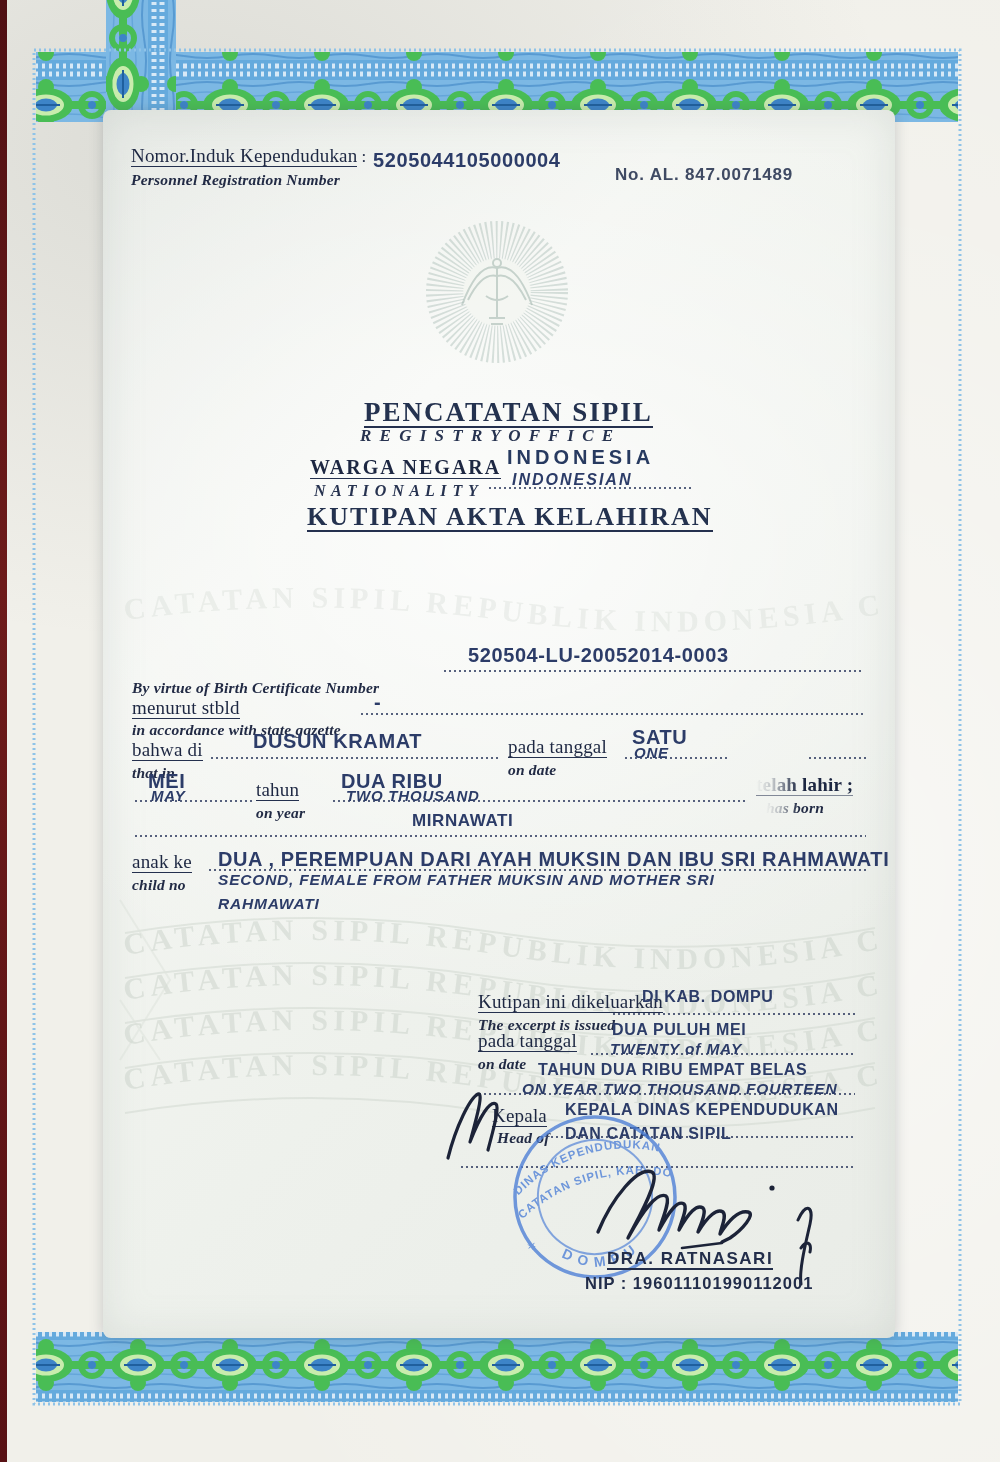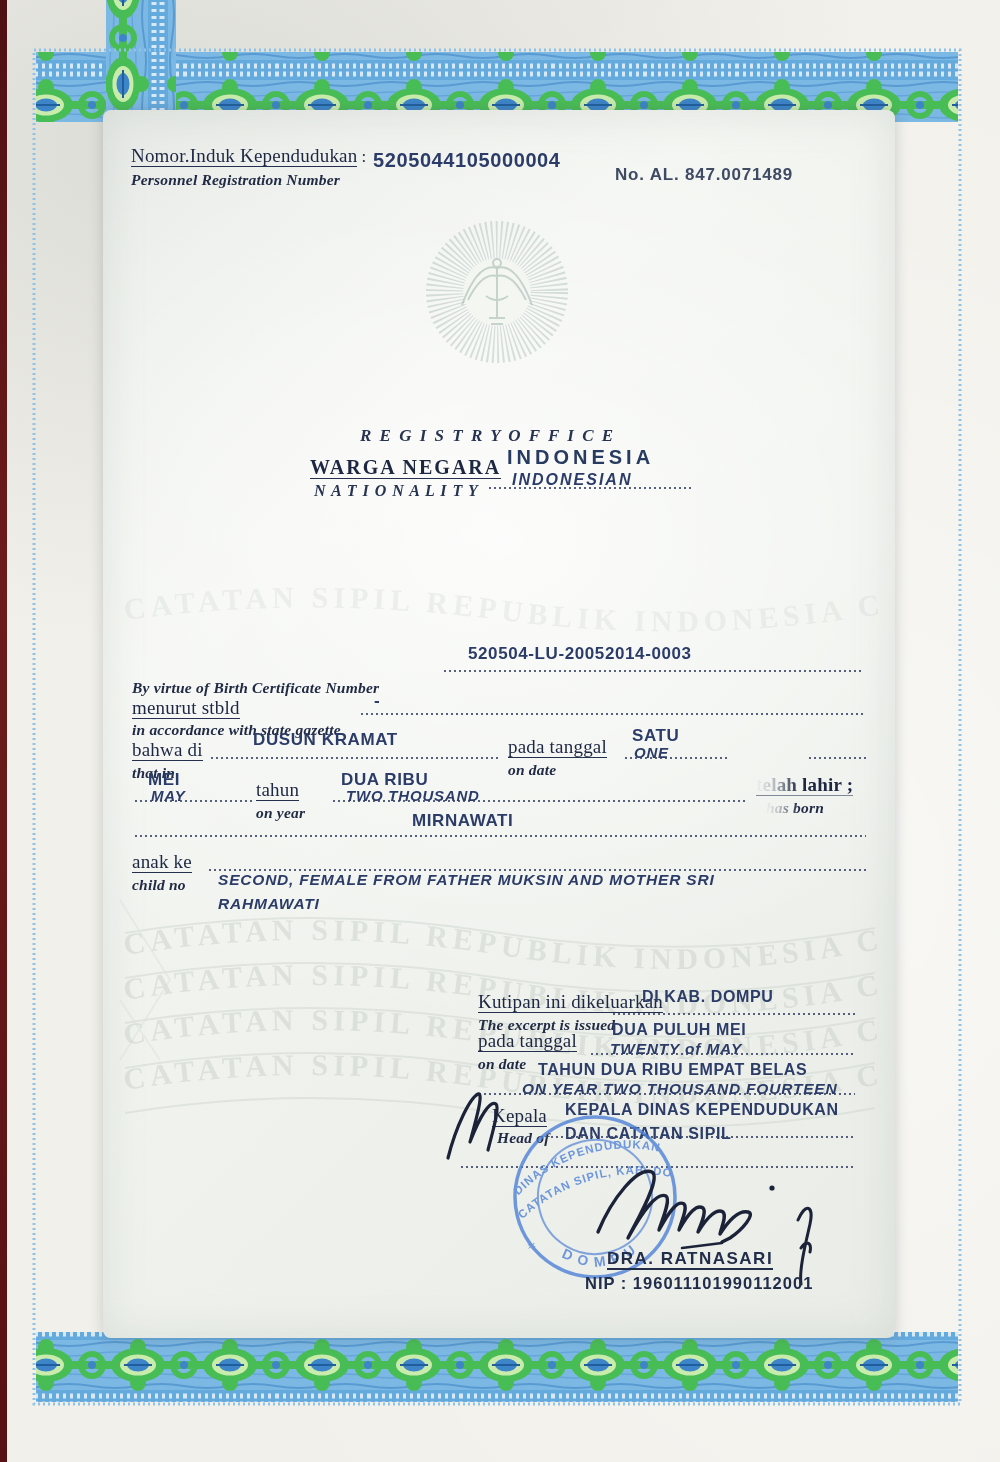--- a/index.html
+++ b/index.html
@@ -14,21 +14,21 @@
   .panel{position:absolute;left:103px;top:110px;width:792px;height:1228px;border-radius:8px;
     background:
       radial-gradient(900px 700px at 50% 35%, rgba(255,255,255,.75), rgba(0,0,0,0) 70%),
       linear-gradient(135deg,#e7eae6 0%,#f3f5f1 30%,#eef1ec 60%,#e9ece7 100%);
     box-shadow:0 0 14px rgba(70,80,90,.25), inset 0 0 40px rgba(160,170,165,.25);}
   .wm-svg{position:absolute;left:0;top:0;pointer-events:none;}
   .abs{position:absolute;}
   .lbl{font-family:"Liberation Serif",serif;font-size:19px;color:#1d2742;letter-spacing:.2px;white-space:nowrap;}
   .u{border-bottom:1.7px solid #24304e;padding-bottom:0px;display:inline-block;line-height:1.05;}
   .en{font-family:"Liberation Serif",serif;font-style:italic;font-weight:700;font-size:15.5px;color:#222b45;white-space:nowrap;letter-spacing:.2px;}
-  .typed{font-family:"Liberation Sans",sans-serif;font-weight:700;font-size:17px;color:#2c3c68;letter-spacing:.6px;white-space:nowrap;}
+  .typed{font-family:"Liberation Sans",sans-serif;font-weight:700;font-size:20px;color:#2c3c68;letter-spacing:.6px;white-space:nowrap;}
   .typed-en{font-family:"Liberation Sans",sans-serif;font-weight:700;font-style:italic;font-size:15px;color:#2c3c68;letter-spacing:.8px;white-space:nowrap;}
   .dots{position:absolute;height:4px;background-image:radial-gradient(circle at 2px 2px,#3a4668 1.05px,rgba(0,0,0,0) 1.35px);background-size:5px 4px;background-repeat:repeat-x;opacity:.85;}
   .t-main{font-family:"Liberation Serif",serif;font-weight:700;font-size:27px;color:#24324f;letter-spacing:2px;white-space:nowrap;}
   .t-sub{font-family:"Liberation Serif",serif;font-weight:700;font-style:italic;font-size:17px;color:#273350;letter-spacing:6px;white-space:nowrap;}
   .t-sans{font-family:"Liberation Sans",sans-serif;font-weight:700;font-size:20px;color:#273a60;letter-spacing:4px;white-space:nowrap;}
   .t-sans-i{font-family:"Liberation Sans",sans-serif;font-weight:700;font-style:italic;font-size:16px;color:#2c3c68;letter-spacing:2px;white-space:nowrap;}
   .fade-left{background:linear-gradient(90deg,rgba(29,39,66,0) 0%,rgba(29,39,66,.25) 18%,#1d2742 45%);
     -webkit-background-clip:text;background-clip:text;color:transparent;}
   .fade-left-en{background:linear-gradient(90deg,rgba(34,43,69,0) 0%,rgba(34,43,69,.3) 25%,#222b45 55%);
     -webkit-background-clip:text;background-clip:text;color:transparent;}
@@ -119,26 +119,28 @@
   </svg>
 
   <div class="abs" style="left:131px;top:146px;">
     <span class="lbl u">Nomor.Induk Kependudukan</span>
     <span class="lbl" style="font-size:17px;">:</span>
   </div>
   <div class="abs en" style="left:131px;top:171px;">Personnel Registration Number</div>
   <div class="abs typed" style="left:373px;top:149px;font-size:20px;">5205044105000004</div>
   <div class="abs num" style="left:615px;top:165px;font-size:17px;color:#3f4a63;">No. AL. 847.0071489</div>
 
+  <div class="abs t-main u" style="left:364px;top:398px;border-bottom-width:2px;">PENCATATAN SIPIL</div>
   <div class="abs t-sub" style="left:360px;top:426px;letter-spacing:2px;">R E G I S T R Y  O F F I C E</div>
   <div class="abs lbl u" style="left:310px;top:457px;font-weight:700;font-size:20px;letter-spacing:2px;">WARGA NEGARA</div>
   <div class="abs t-sub" style="left:314px;top:482px;letter-spacing:1px;font-size:16px;">N A T I O N A L I T Y</div>
   <div class="abs t-sans" style="left:507px;top:446px;">INDONESIA</div>
   <div class="dots" style="left:488px;top:486px;width:205px;"></div>
   <div class="abs t-sans-i" style="left:512px;top:471px;">INDONESIAN</div>
+  <div class="abs t-main u" style="left:307px;top:503px;font-size:26px;border-bottom-width:2px;">KUTIPAN AKTA KELAHIRAN</div>
 
   <div class="abs en" style="left:132px;top:679px;">By virtue of Birth Certificate Number</div>
   <div class="abs typed" style="left:468px;top:644px;">520504-LU-20052014-0003</div>
   <div class="dots" style="left:443px;top:669px;width:420px;"></div>
 
   <div class="abs lbl u" style="left:132px;top:698px;">menurut stbld</div>
   <div class="abs en" style="left:132px;top:721px;">in accordance with state gazette</div>
   <div class="abs typed" style="left:374px;top:691px;">-</div>
   <div class="dots" style="left:360px;top:712px;width:503px;"></div>
 
@@ -162,20 +164,21 @@
   <div class="dots" style="left:332px;top:799px;width:414px;"></div>
   <div class="abs typed-en" style="left:346px;top:787px;">TWO THOUSAND</div>
   <div class="abs lbl u fade-left" style="left:756px;top:775px;border-bottom-color:rgba(36,48,78,.55);font-weight:bold;">telah lahir ;</div>
   <div class="abs en fade-left-en" style="left:766px;top:799px;">has born</div>
 
   <div class="dots" style="left:134px;top:834px;width:732px;"></div>
   <div class="abs typed" style="left:412px;top:811px;font-size:17px;">MIRNAWATI</div>
 
   <div class="abs lbl u" style="left:132px;top:852px;">anak ke</div>
   <div class="abs en" style="left:132px;top:876px;">child no</div>
+  <div class="abs typed" style="left:218px;top:848px;">DUA , PEREMPUAN DARI AYAH MUKSIN DAN IBU SRI RAHMAWATI</div>
   <div class="dots" style="left:208px;top:868px;width:658px;"></div>
   <div class="abs typed-en" style="left:218px;top:871px;font-size:15.5px;">SECOND, FEMALE FROM FATHER MUKSIN AND MOTHER SRI</div>
   <div class="abs typed-en" style="left:218px;top:895px;font-size:15.5px;">RAHMAWATI</div>
 
   <div class="abs lbl u" style="left:478px;top:992px;">Kutipan ini dikeluarkan</div>
   <div class="abs en" style="left:478px;top:1016px;">The excerpt is issued</div>
   <div class="abs typed" style="left:642px;top:988px;font-size:16px;">DI KAB. DOMPU</div>
   <div class="dots" style="left:612px;top:1012px;width:243px;"></div>
   <div class="abs lbl u" style="left:478px;top:1031px;">pada tanggal</div>
   <div class="abs en" style="left:478px;top:1055px;">on date</div>

